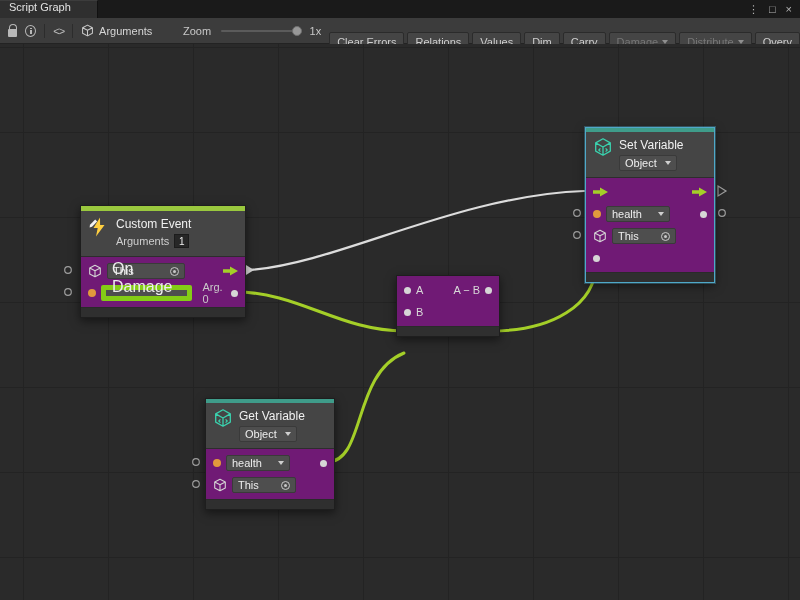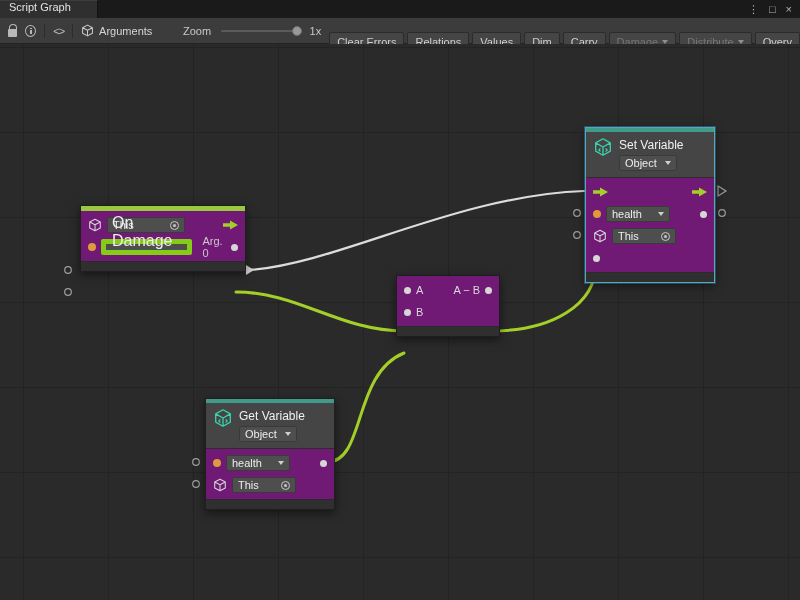--- a/index.html
+++ b/index.html
@@ -156,20 +156,33 @@
   <circle class="hollow" cx="196" cy="462" r="3.3"></circle>
   <circle class="hollow" cx="196" cy="484" r="3.3"></circle>
   <circle class="hollow" cx="577" cy="213" r="3.3"></circle>
   <circle class="hollow" cx="577" cy="235" r="3.3"></circle>
   <polygon class="hollow" points="718,186 726,191 718,196"></polygon>
   <circle class="hollow" cx="722" cy="213" r="3.3"></circle>
 </svg>
 
 <div class="node" style="left:80px;top:205px;width:166px">
   <div class="accent" style="background:var(--event-accent)"></div>
+  <div class="head">
+    <svg width="22" height="22" viewBox="0 0 22 22">
+      <path d="M12 1.5 5.5 12h4.2L8 20.5 16.5 9h-4.4Z" fill="#ffcf40"></path>
+      <path d="M2 8.8 7.2 3.6l2 2L4 10.8 1.6 11.4Z" fill="#f2f2f2"></path>
+    </svg>
+    <div class="head-text">
+      <div class="title">Custom Event</div>
+      <div class="args-row">
+        <span>Arguments</span>
+        <span class="num-field">1</span>
+      </div>
+    </div>
+  </div>
   <div class="ports">
     <div class="row">
       <svg width="14" height="14" viewBox="0 0 14 14">
         <path d="M7 1.2 12.3 4v6L7 12.8 1.7 10V4Z M1.7 4 7 6.8 12.3 4 M7 6.8V12.8" fill="none" stroke="#d4d4d4" stroke-width="1.1" stroke-linejoin="round"></path>
       </svg>
       <div class="dd" style="width:78px">
         <span>This</span>
         <span class="target-icon"></span>
       </div>
       <span class="spacer"></span>

